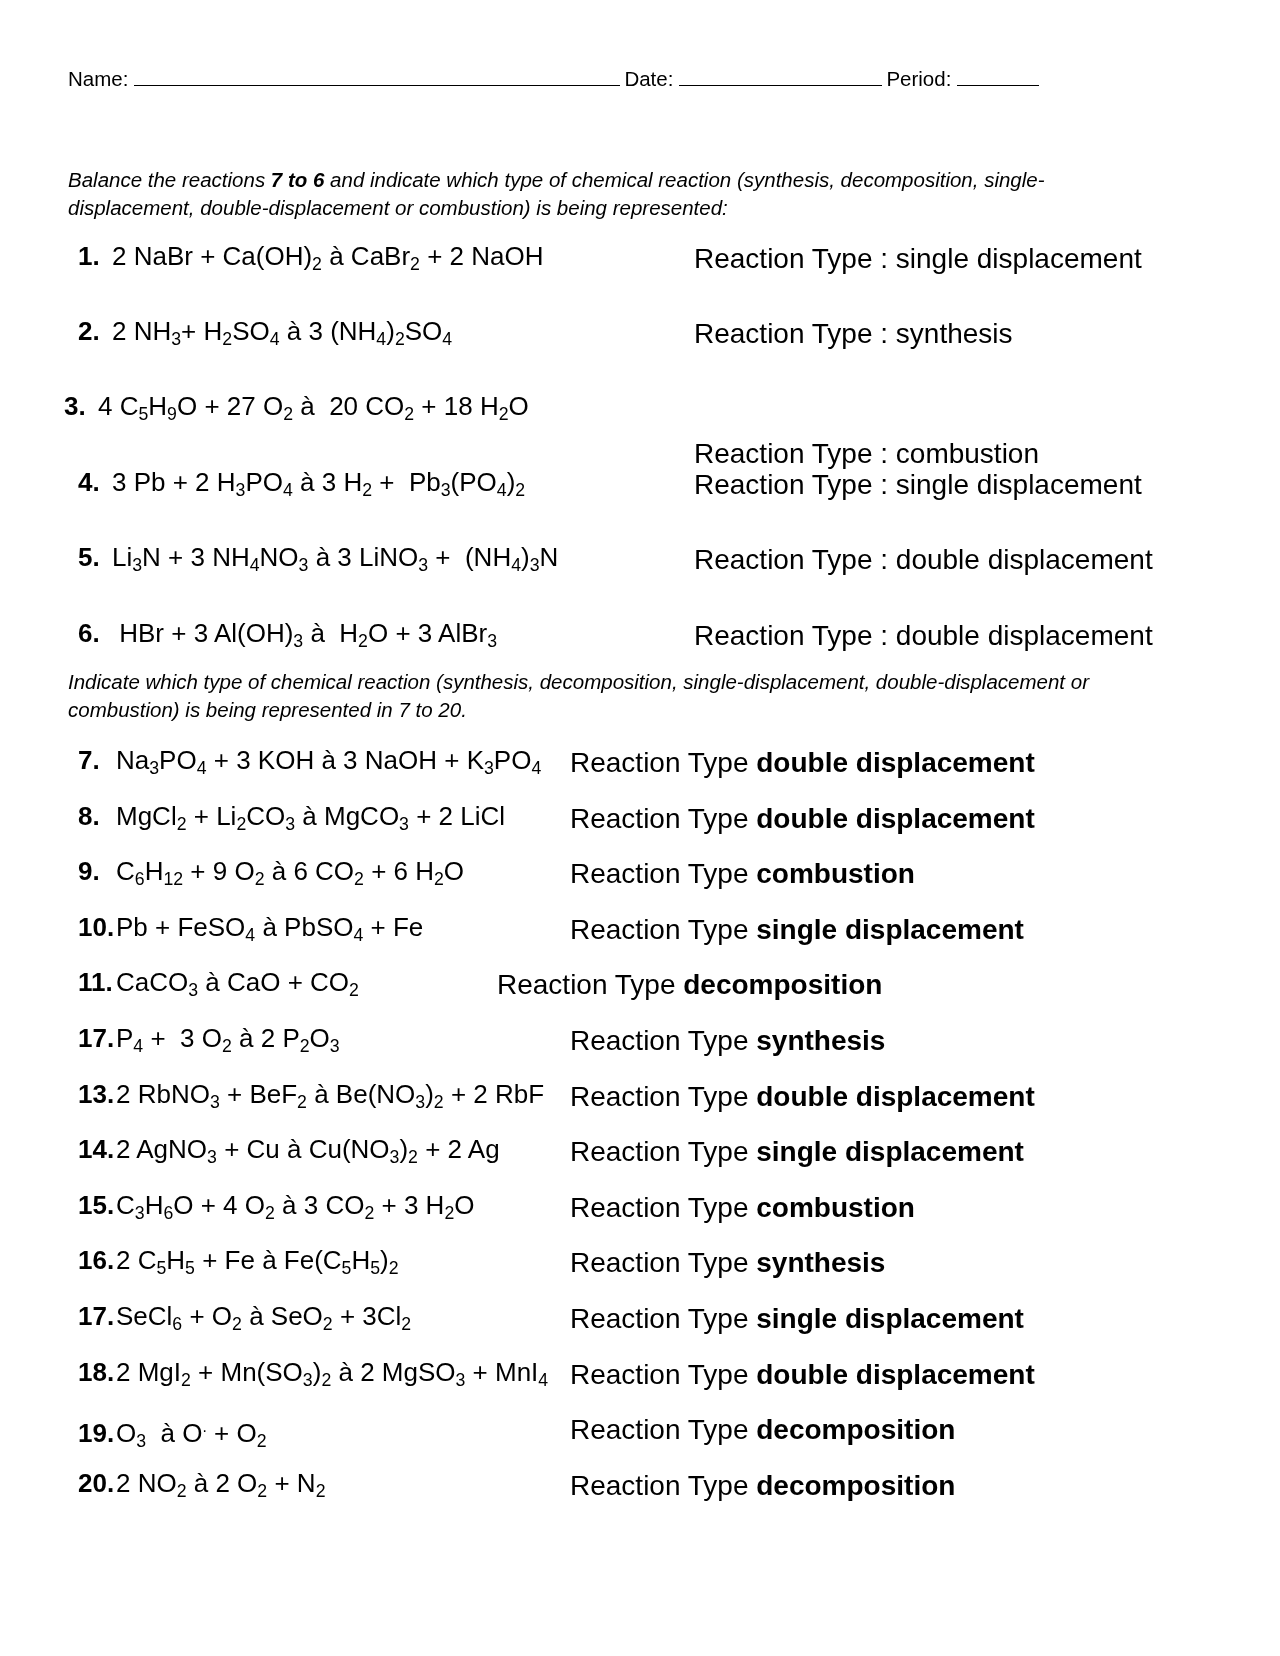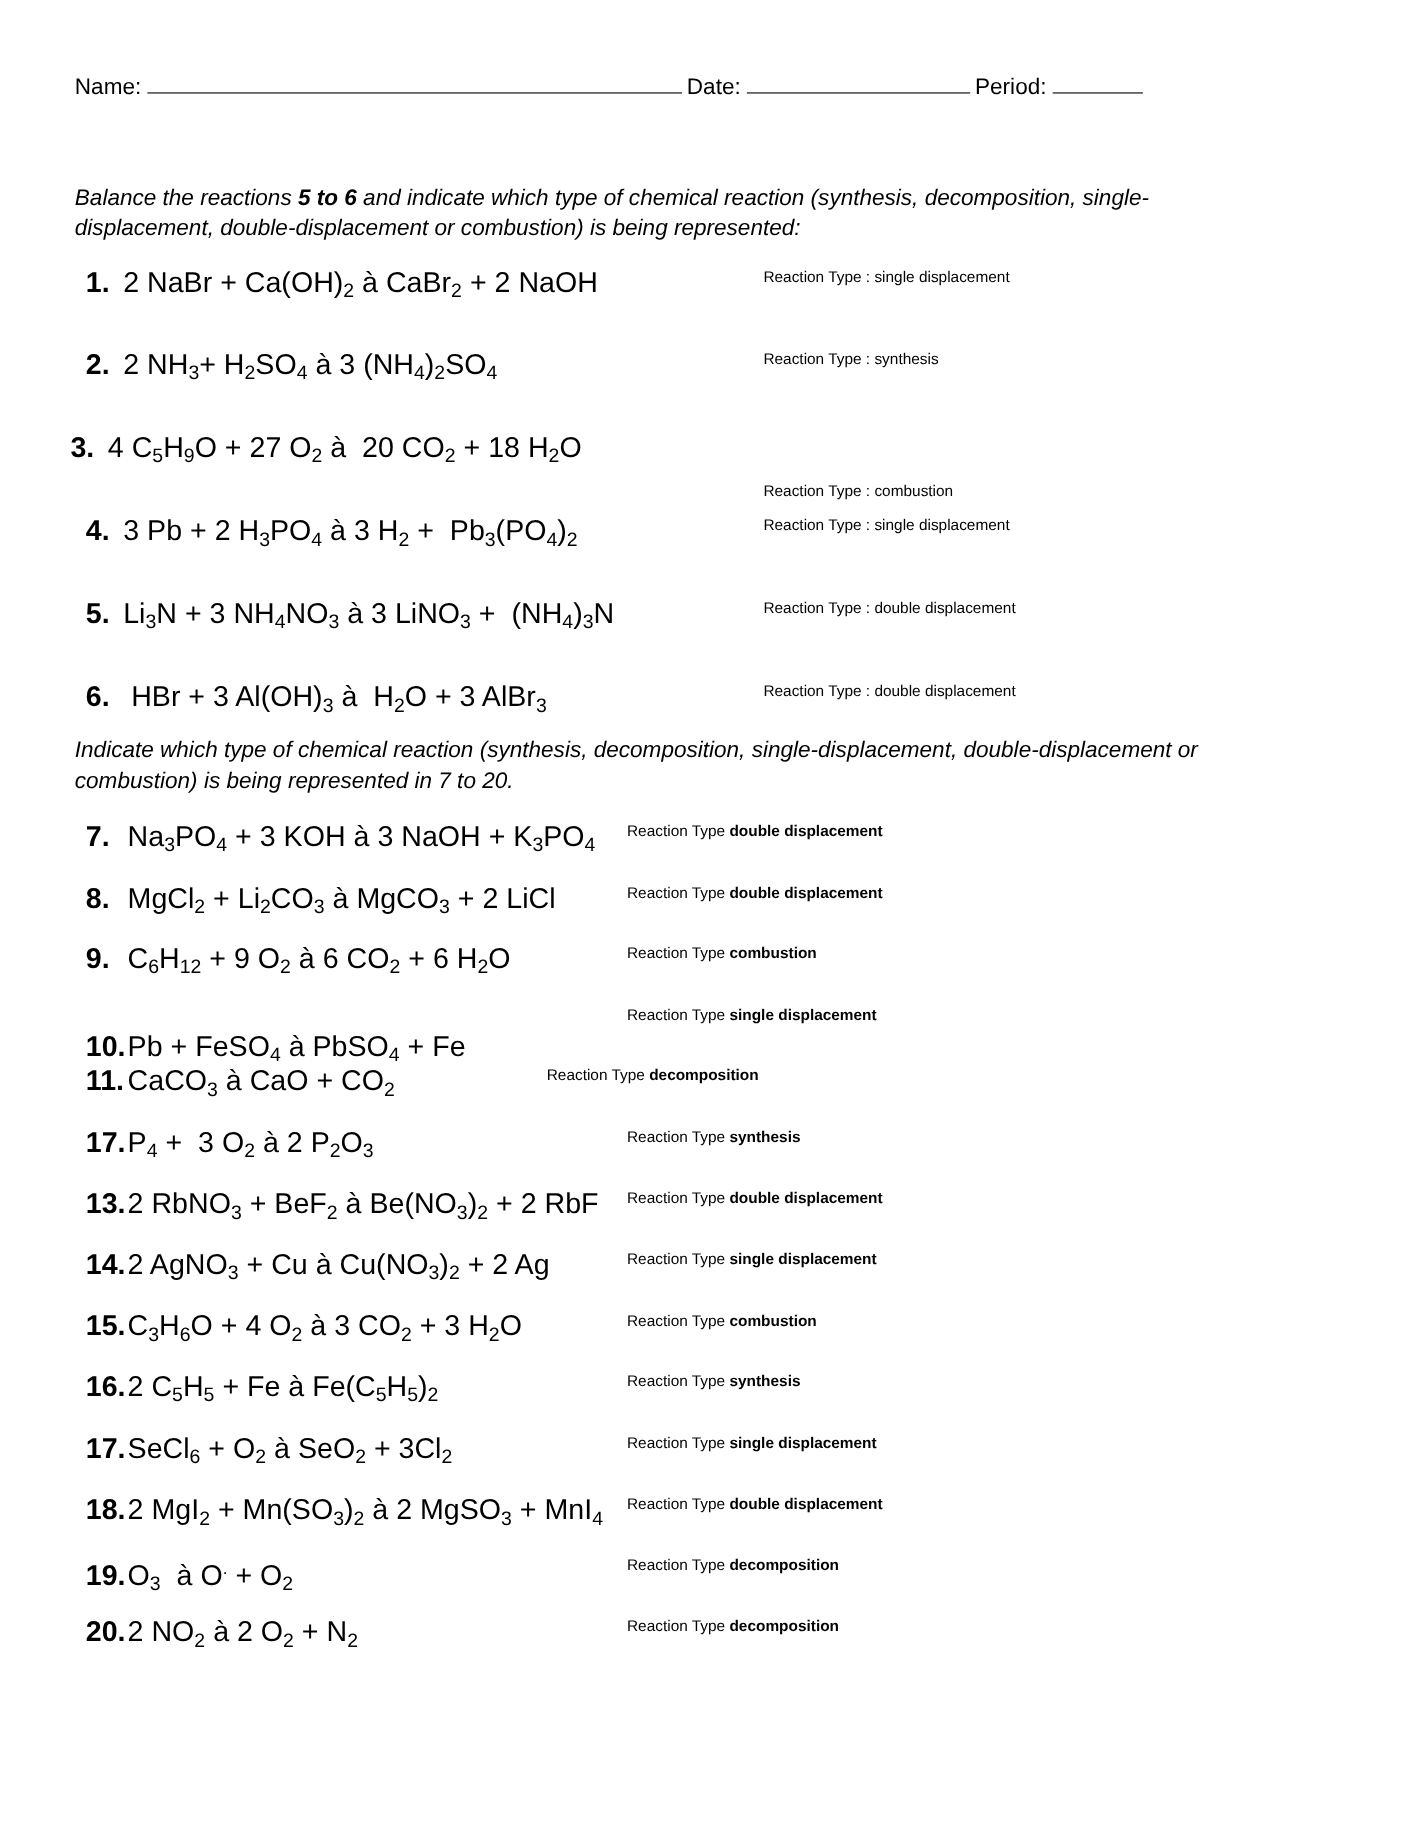--- a/index.html
+++ b/index.html
@@ -73,21 +73,21 @@
     position: absolute;
     font-size: 26px;
     line-height: 26px;
     white-space: nowrap;
   }
   .prob .num {
     font-weight: bold;
     display: inline-block;
   }
   .eq { display: inline-block; }
-  .rtype { position: absolute; font-size: 14px; white-space: nowrap; }
+  .rtype { position: absolute; font-size: 28px; white-space: nowrap; }
   .rtype b { font-weight: bold; }
   sub { font-size: 0.68em; line-height: 0; vertical-align: -0.28em; }
 
   
   .s1 .num { width: 34px; }
   .s2 .num { width: 38px; }
 </style>
 </head>
 <body>
 
@@ -97,21 +97,21 @@
     <span class="lbl">Name:</span>
     <span class="blank blank-name"></span>
     <span class="lbl">Date:</span>
     <span class="blank blank-date"></span>
     <span class="lbl">Period:</span>
     <span class="blank blank-period"></span>
   </div>
 
 
   <div class="instr instr-1">
-    <span>Balance the reactions </span><b>5 to 6</b><span> and indicate which type of chemical reaction (synthesis, decomposition, single-displacement, double-displacement or combustion) is being represented:</span>
+    <span>Balance the reactions </span><b>7 to 6</b><span> and indicate which type of chemical reaction (synthesis, decomposition, single-displacement, double-displacement or combustion) is being represented:</span>
   </div>
 
   <div id="section1-host">
       <div class="prob s1" style="left: 78px; top: 243px;"><span class="num">1.</span><span class="eq">2 NaBr + Ca(OH)<sub>2</sub> à CaBr<sub>2</sub> + 2 NaOH</span></div>
       <div class="rtype" style="left: 694px; top: 243px;"><span>Reaction Type : </span><span>single displacement</span></div>
       <div class="prob s1" style="left: 78px; top: 318px;"><span class="num">2.</span><span class="eq">2 NH<sub>3</sub>+ H<sub>2</sub>SO<sub>4</sub> à 3 (NH<sub>4</sub>)<sub>2</sub>SO<sub>4</sub></span></div>
       <div class="rtype" style="left: 694px; top: 318px;"><span>Reaction Type : </span><span>synthesis</span></div>
       <div class="prob s1" style="left: 64px; top: 393px; text-decoration: underline;"><span class="num">3.</span><span class="eq">4 C<sub>5</sub>H<sub>9</sub>O + 27 O<sub>2</sub> à&nbsp; 20 CO<sub>2</sub> + 18 H<sub>2</sub>O</span></div>
       <div class="rtype" style="left: 694px; top: 393px; margin-top: 45px;"><span>Reaction Type : </span><span>combustion</span></div>
       <div class="prob s1" style="left: 78px; top: 469px;"><span class="num">4.</span><span class="eq">3 Pb + 2 H<sub>3</sub>PO<sub>4</sub> à 3 H<sub>2</sub> +&nbsp; Pb<sub>3</sub>(PO<sub>4</sub>)<sub>2</sub></span></div>
@@ -124,21 +124,21 @@
 
   <div class="instr instr-2">Indicate which type of chemical reaction (synthesis, decomposition, single-displacement, double-displacement or combustion) is being represented in 7 to 20.</div>
 
   <div id="section2-host">
       <div class="prob s2" style="left: 78px; top: 747px;"><span class="num">7.</span><span class="eq">Na<sub>3</sub>PO<sub>4</sub> + 3 KOH à 3 NaOH + K<sub>3</sub>PO<sub>4</sub></span></div>
       <div class="rtype" style="left: 570px; top: 747px;"><span>Reaction Type </span><b>double displacement</b></div>
       <div class="prob s2" style="left: 78px; top: 803px;"><span class="num">8.</span><span class="eq">MgCl<sub>2</sub> + Li<sub>2</sub>CO<sub>3</sub> à MgCO<sub>3</sub> + 2 LiCl</span></div>
       <div class="rtype" style="left: 570px; top: 803px;"><span>Reaction Type </span><b>double displacement</b></div>
       <div class="prob s2" style="left: 78px; top: 858px;"><span class="num">9.</span><span class="eq">C<sub>6</sub>H<sub>12</sub> + 9 O<sub>2</sub> à 6 CO<sub>2</sub> + 6 H<sub>2</sub>O</span></div>
       <div class="rtype" style="left: 570px; top: 858px;"><span>Reaction Type </span><b>combustion</b></div>
-      <div class="prob s2" style="left: 78px; top: 914px; margin-top: 24px;"><span class="num">10.</span><span class="eq">Pb + FeSO<sub>4</sub> à PbSO<sub>4</sub> + Fe</span></div>
+      <div class="prob s2" style="left: 78px; top: 914px;"><span class="num">10.</span><span class="eq">Pb + FeSO<sub>4</sub> à PbSO<sub>4</sub> + Fe</span></div>
       <div class="rtype" style="left: 570px; top: 914px;"><span>Reaction Type </span><b>single displacement</b></div>
       <div class="prob s2" style="left: 78px; top: 969px;"><span class="num">11.</span><span class="eq">CaCO<sub>3</sub> à CaO + CO<sub>2</sub></span></div>
       <div class="rtype" style="left: 497px; top: 969px;"><span>Reaction Type </span><b>decomposition</b></div>
       <div class="prob s2" style="left: 78px; top: 1025px;"><span class="num">17.</span><span class="eq">P<sub>4</sub> +&nbsp; 3 O<sub>2</sub> à 2 P<sub>2</sub>O<sub>3</sub></span></div>
       <div class="rtype" style="left: 570px; top: 1025px;"><span>Reaction Type </span><b>synthesis</b></div>
       <div class="prob s2" style="left: 78px; top: 1081px;"><span class="num">13.</span><span class="eq">2 RbNO<sub>3</sub> + BeF<sub>2</sub> à Be(NO<sub>3</sub>)<sub>2</sub> + 2 RbF</span></div>
       <div class="rtype" style="left: 570px; top: 1081px;"><span>Reaction Type </span><b>double displacement</b></div>
       <div class="prob s2" style="left: 78px; top: 1136px;"><span class="num">14.</span><span class="eq">2 AgNO<sub>3</sub> + Cu à Cu(NO<sub>3</sub>)<sub>2</sub> + 2 Ag</span></div>
       <div class="rtype" style="left: 570px; top: 1136px;"><span>Reaction Type </span><b>single displacement</b></div>
       <div class="prob s2" style="left: 78px; top: 1192px;"><span class="num">15.</span><span class="eq">C<sub>3</sub>H<sub>6</sub>O + 4 O<sub>2</sub> à 3 CO<sub>2</sub> + 3 H<sub>2</sub>O</span></div>

